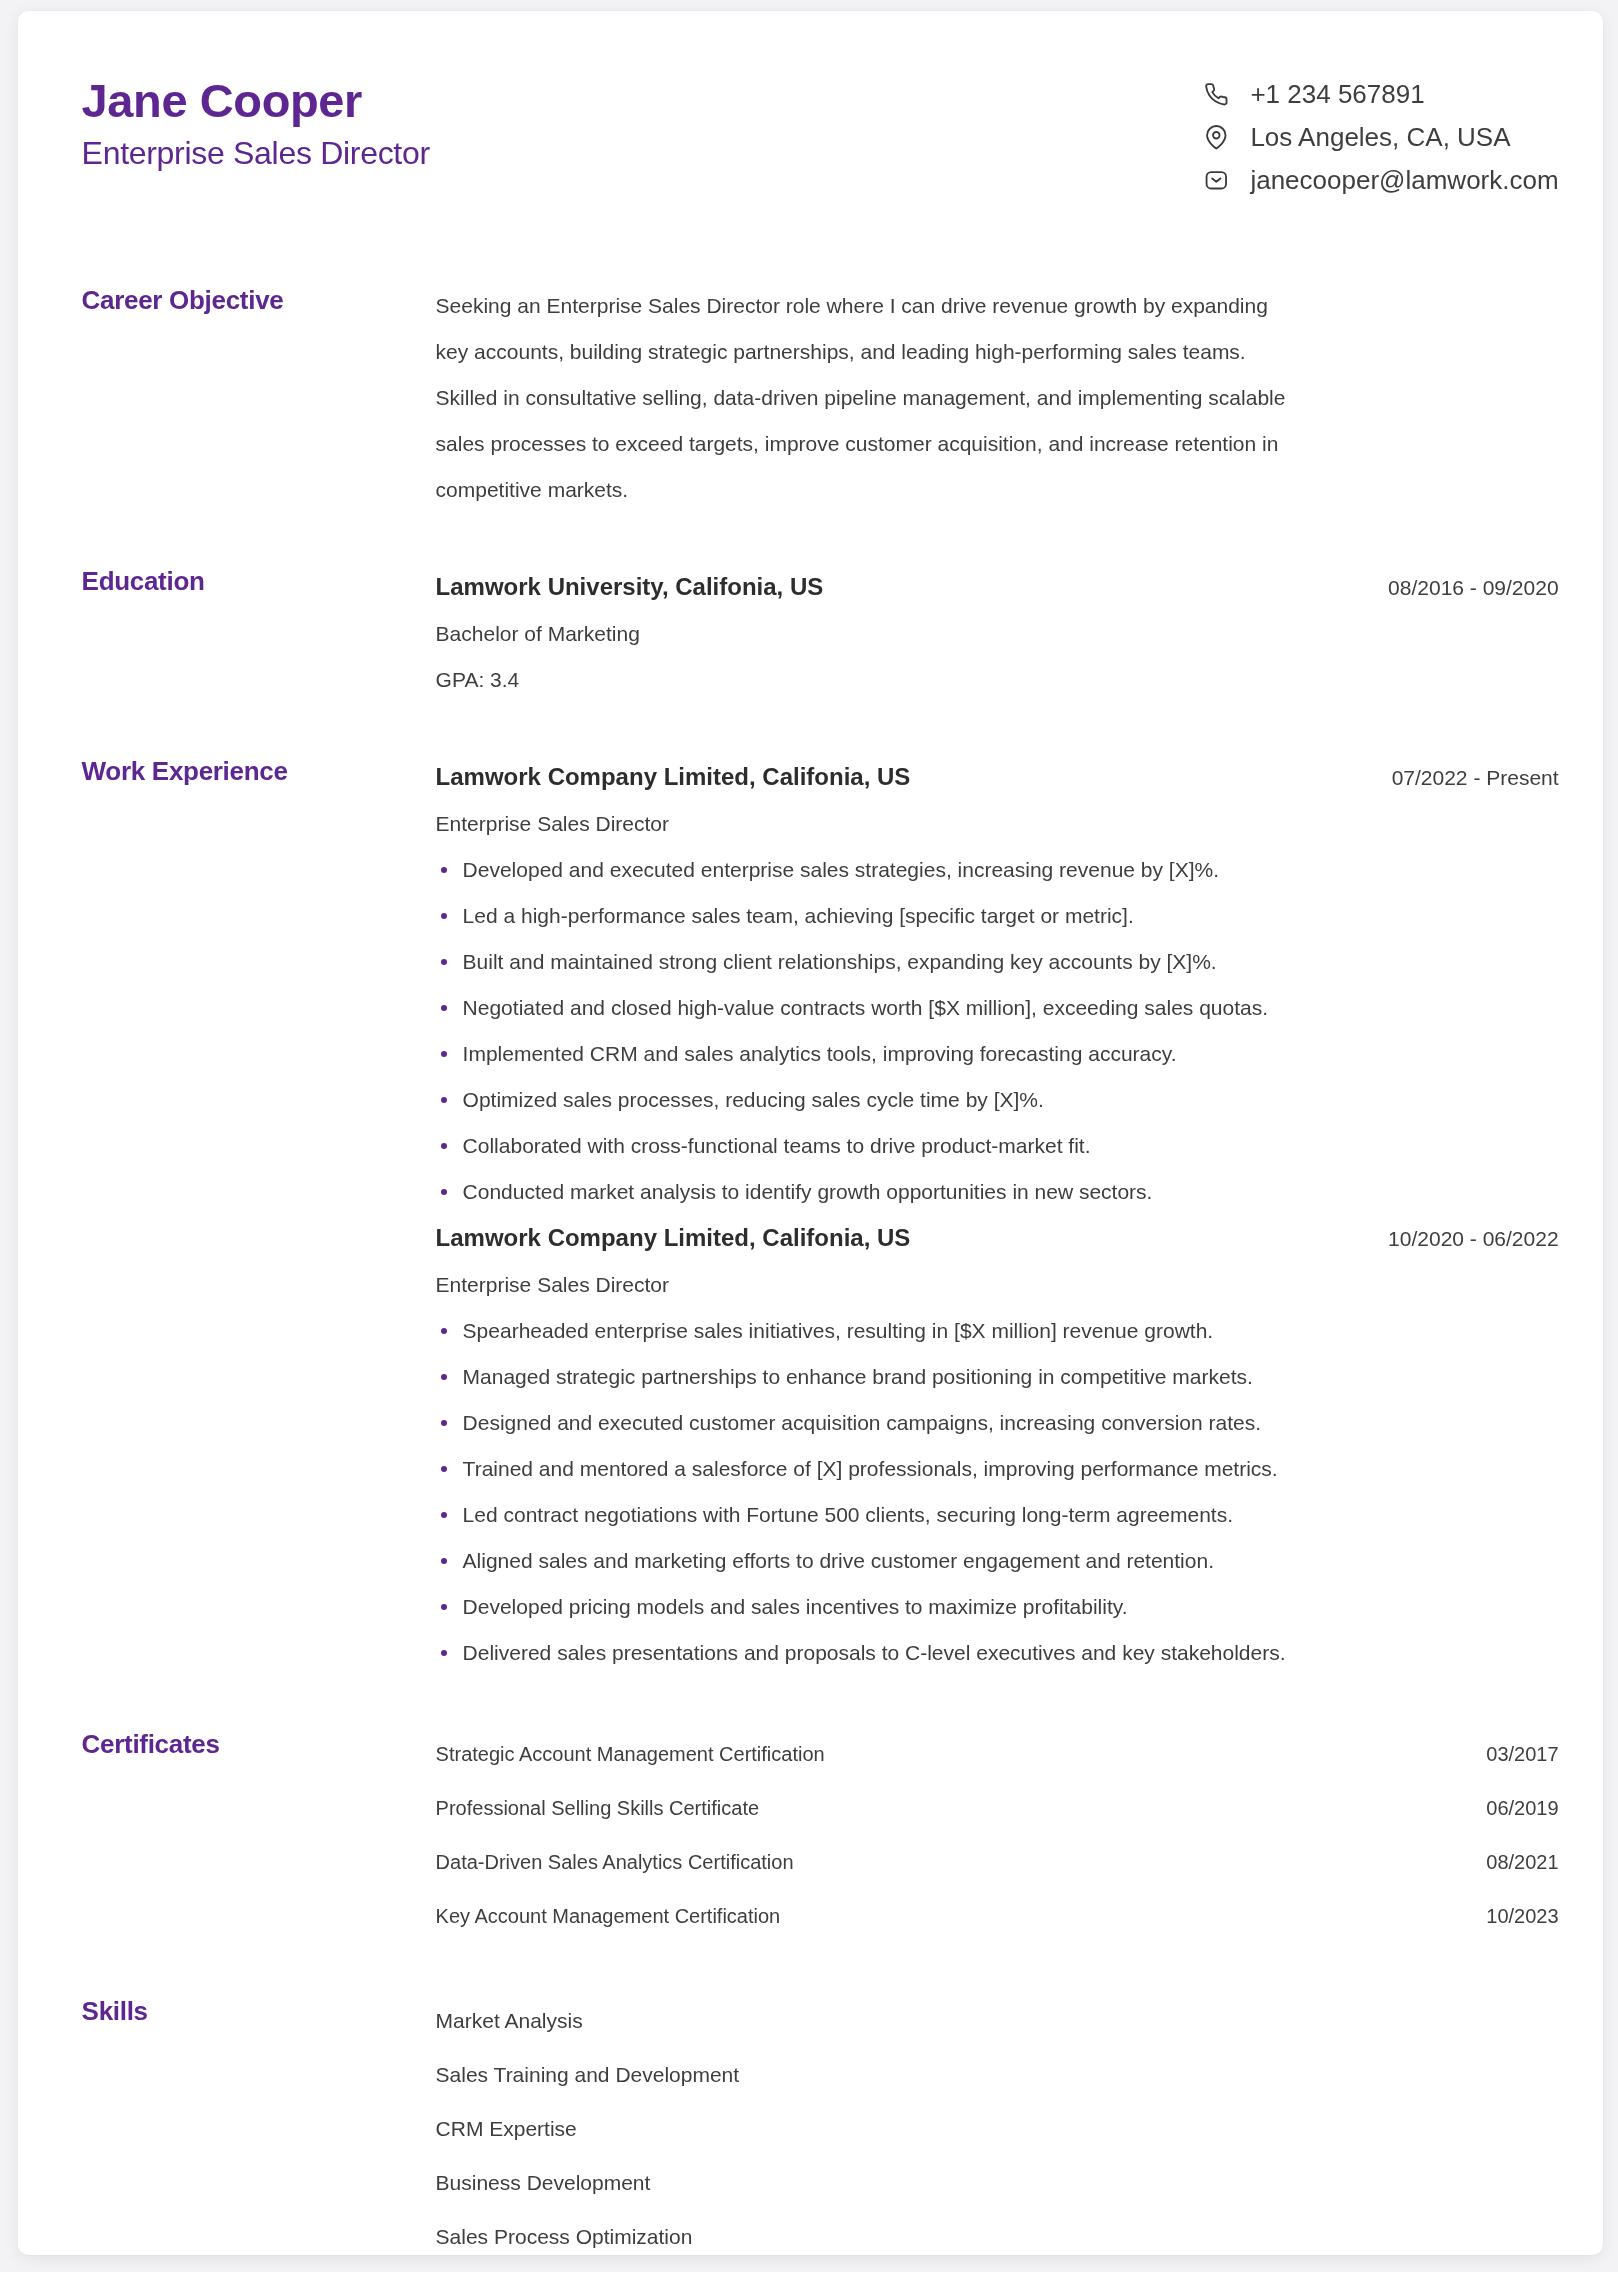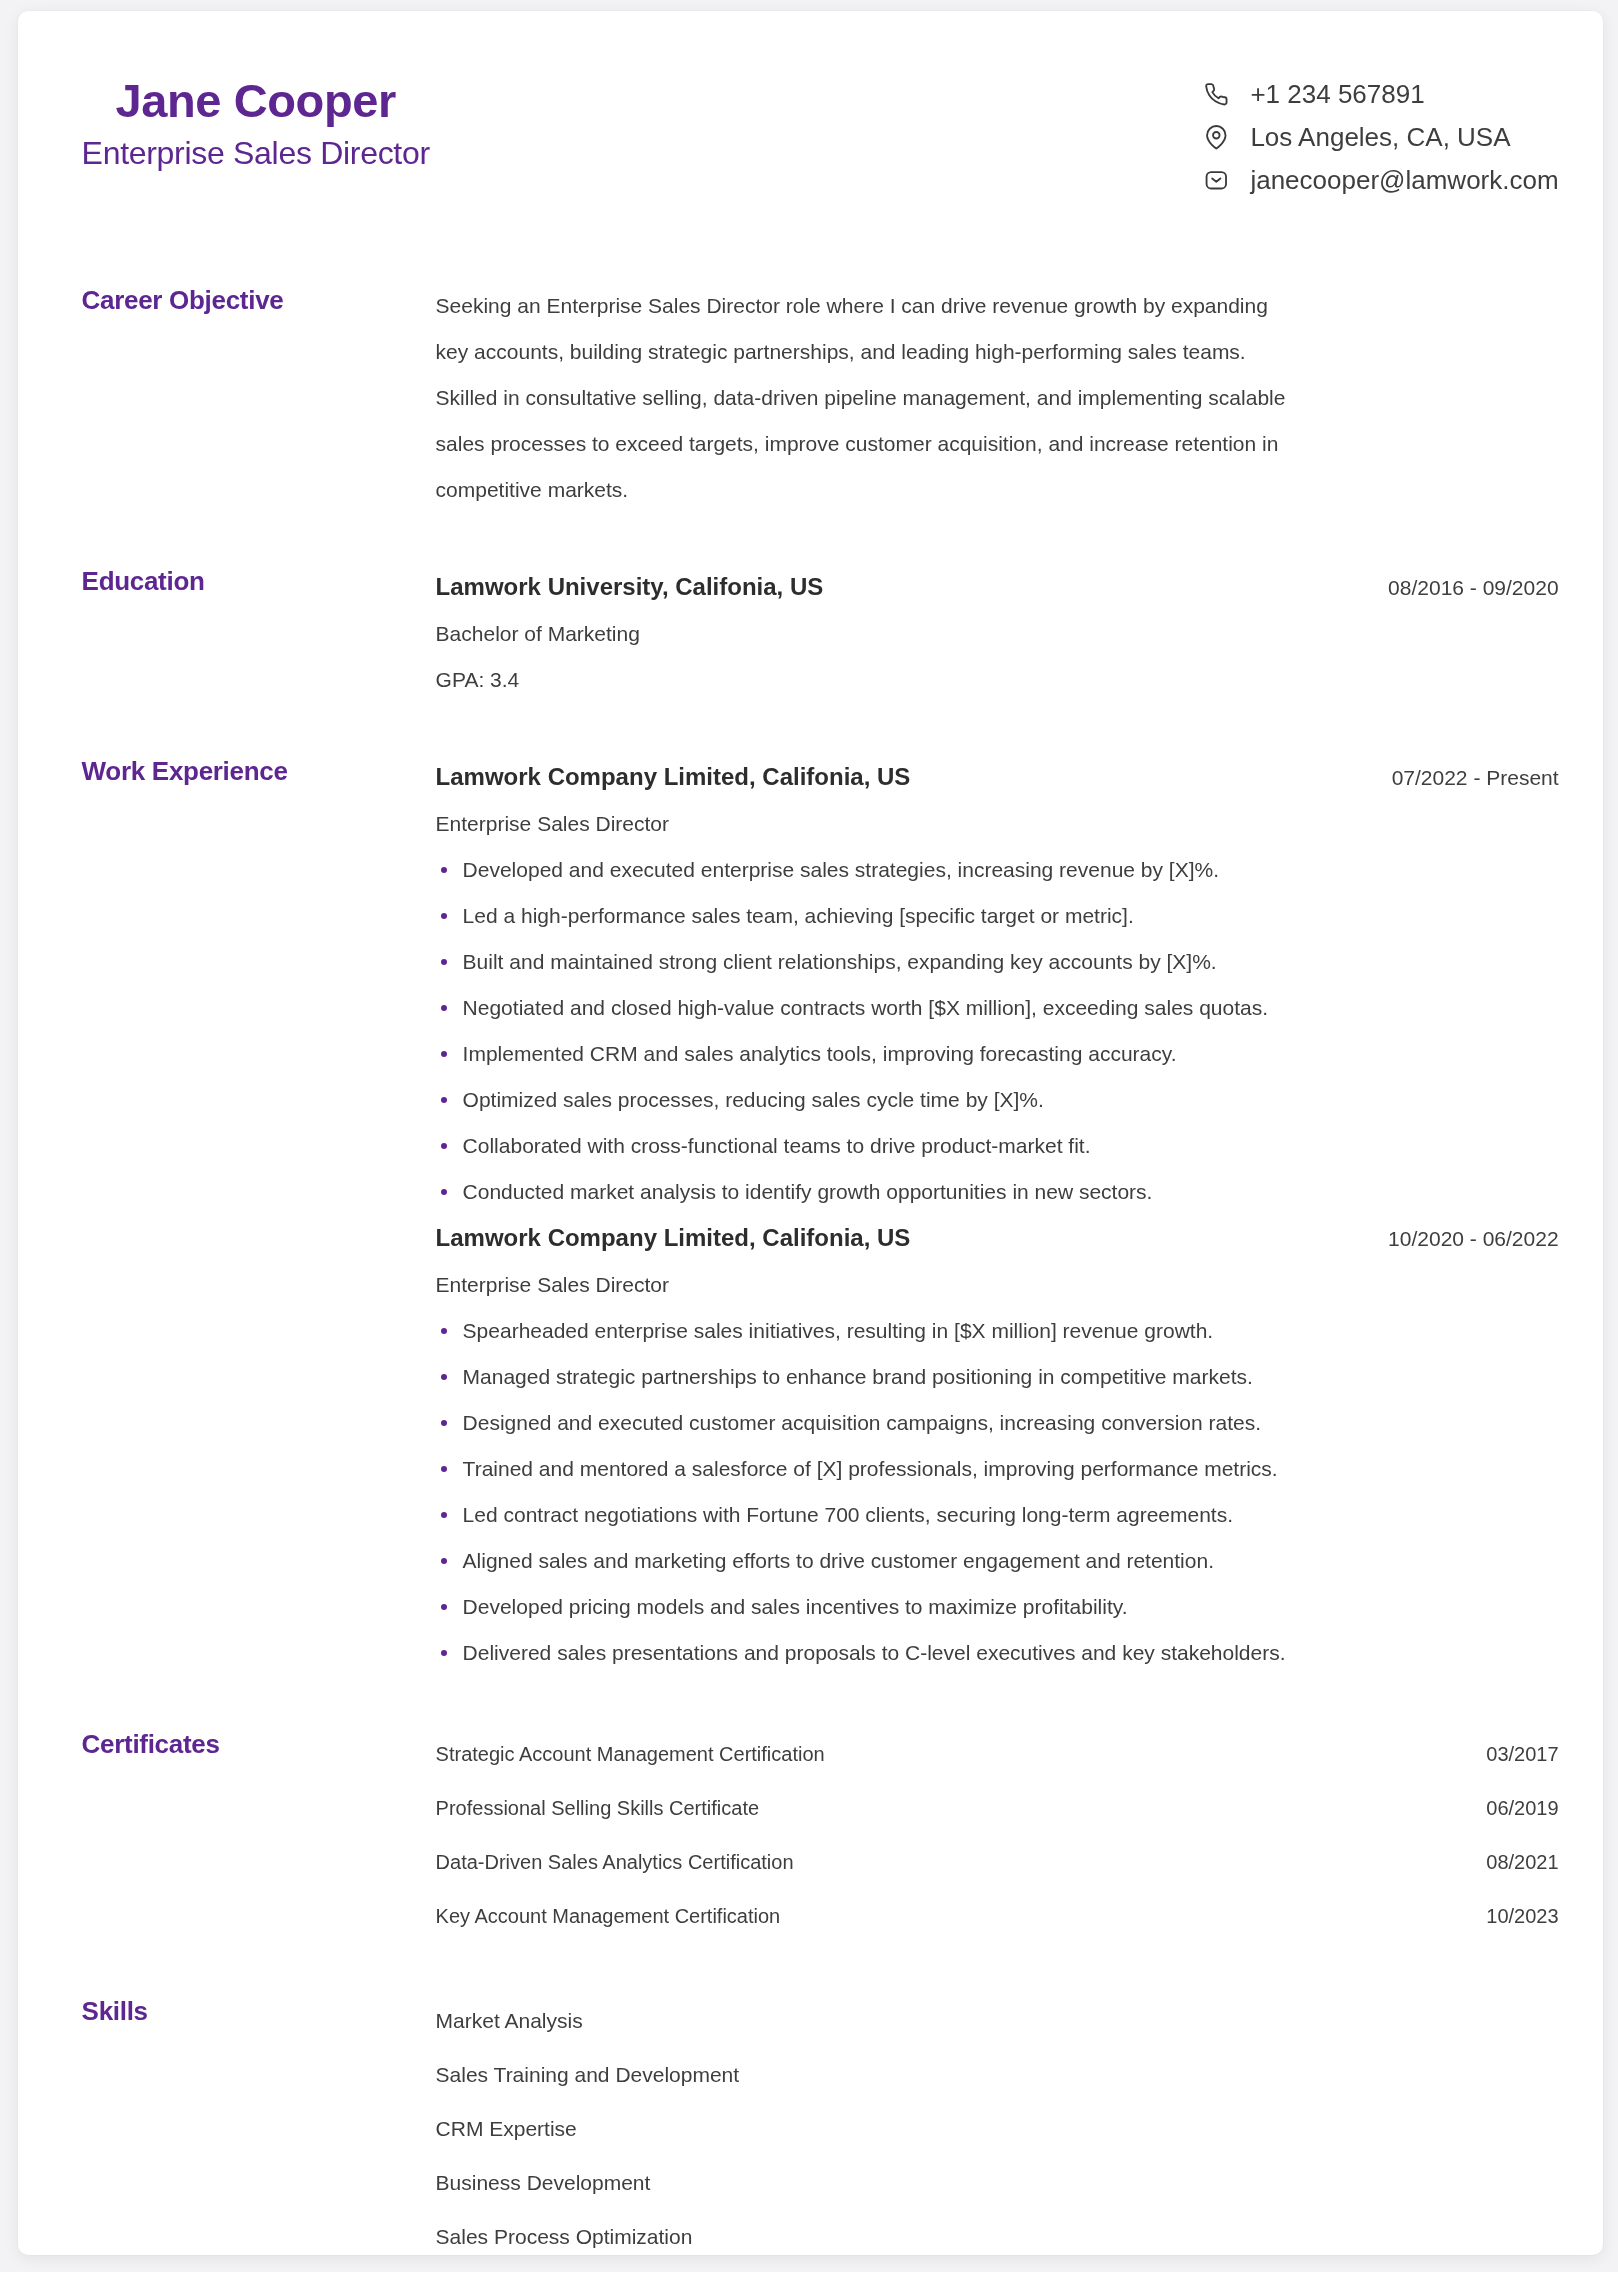--- a/index.html
+++ b/index.html
@@ -24,21 +24,21 @@
     background: var(--card-bg);
     border-radius: 10.6px;
     box-shadow: 0 3.5px 16px rgba(0,0,0,0.07), 0 0 1.8px rgba(0,0,0,0.05);
     padding: 64px 44px 26px 64px;
     overflow: hidden;
   }
   
   .header { display: flex; justify-content: space-between; align-items: flex-start; margin-bottom: 81px; }
   .candidate-name {
     font-size: 47px; font-weight: 700; color: var(--accent);
-    letter-spacing: -0.4px; line-height: 1.1; text-align: center;
+    letter-spacing: -0.4px; line-height: 1.1;
   }
   .candidate-title {
     font-size: 32px; font-weight: 400; color: var(--accent);
     margin-top: 8.8px; letter-spacing: -0.3px;
   }
   .contact-block { display: flex; flex-direction: column; margin-top: -1.8px; }
   .contact-row { display: flex; align-items: center; height: 43px; }
   .contact-row .cicon { width: 26px; height: 26px; flex: 0 0 26px; display: flex; align-items: center; }
   .contact-row svg { width: 24.6px; height: 24.6px; stroke: var(--icon); fill: none; stroke-width: 1.8; stroke-linecap: round; stroke-linejoin: round; }
   .contact-row .ctext { margin-left: 20px; font-size: 26px; color: var(--body-text); white-space: nowrap; }
@@ -165,21 +165,21 @@
           <span class="entry-org">Lamwork Company Limited, Califonia, US</span>
           <span class="entry-dates">10/2020 - 06/2022</span>
         </div>
         <div class="entry-line">Enterprise Sales Director</div>
         <ul class="bullets">
 
         <li>Spearheaded enterprise sales initiatives, resulting in [$X million] revenue growth.</li>
             <li>Managed strategic partnerships to enhance brand positioning in competitive markets.</li>
             <li>Designed and executed customer acquisition campaigns, increasing conversion rates.</li>
             <li>Trained and mentored a salesforce of [X] professionals, improving performance metrics.</li>
-            <li>Led contract negotiations with Fortune 700 clients, securing long-term agreements.</li>
+            <li>Led contract negotiations with Fortune 500 clients, securing long-term agreements.</li>
             <li>Aligned sales and marketing efforts to drive customer engagement and retention.</li>
             <li>Developed pricing models and sales incentives to maximize profitability.</li>
             <li>Delivered sales presentations and proposals to C-level executives and key stakeholders.</li>
           </ul>
       </article>
 
     </div>
   </section>
 
   <section class="section">

